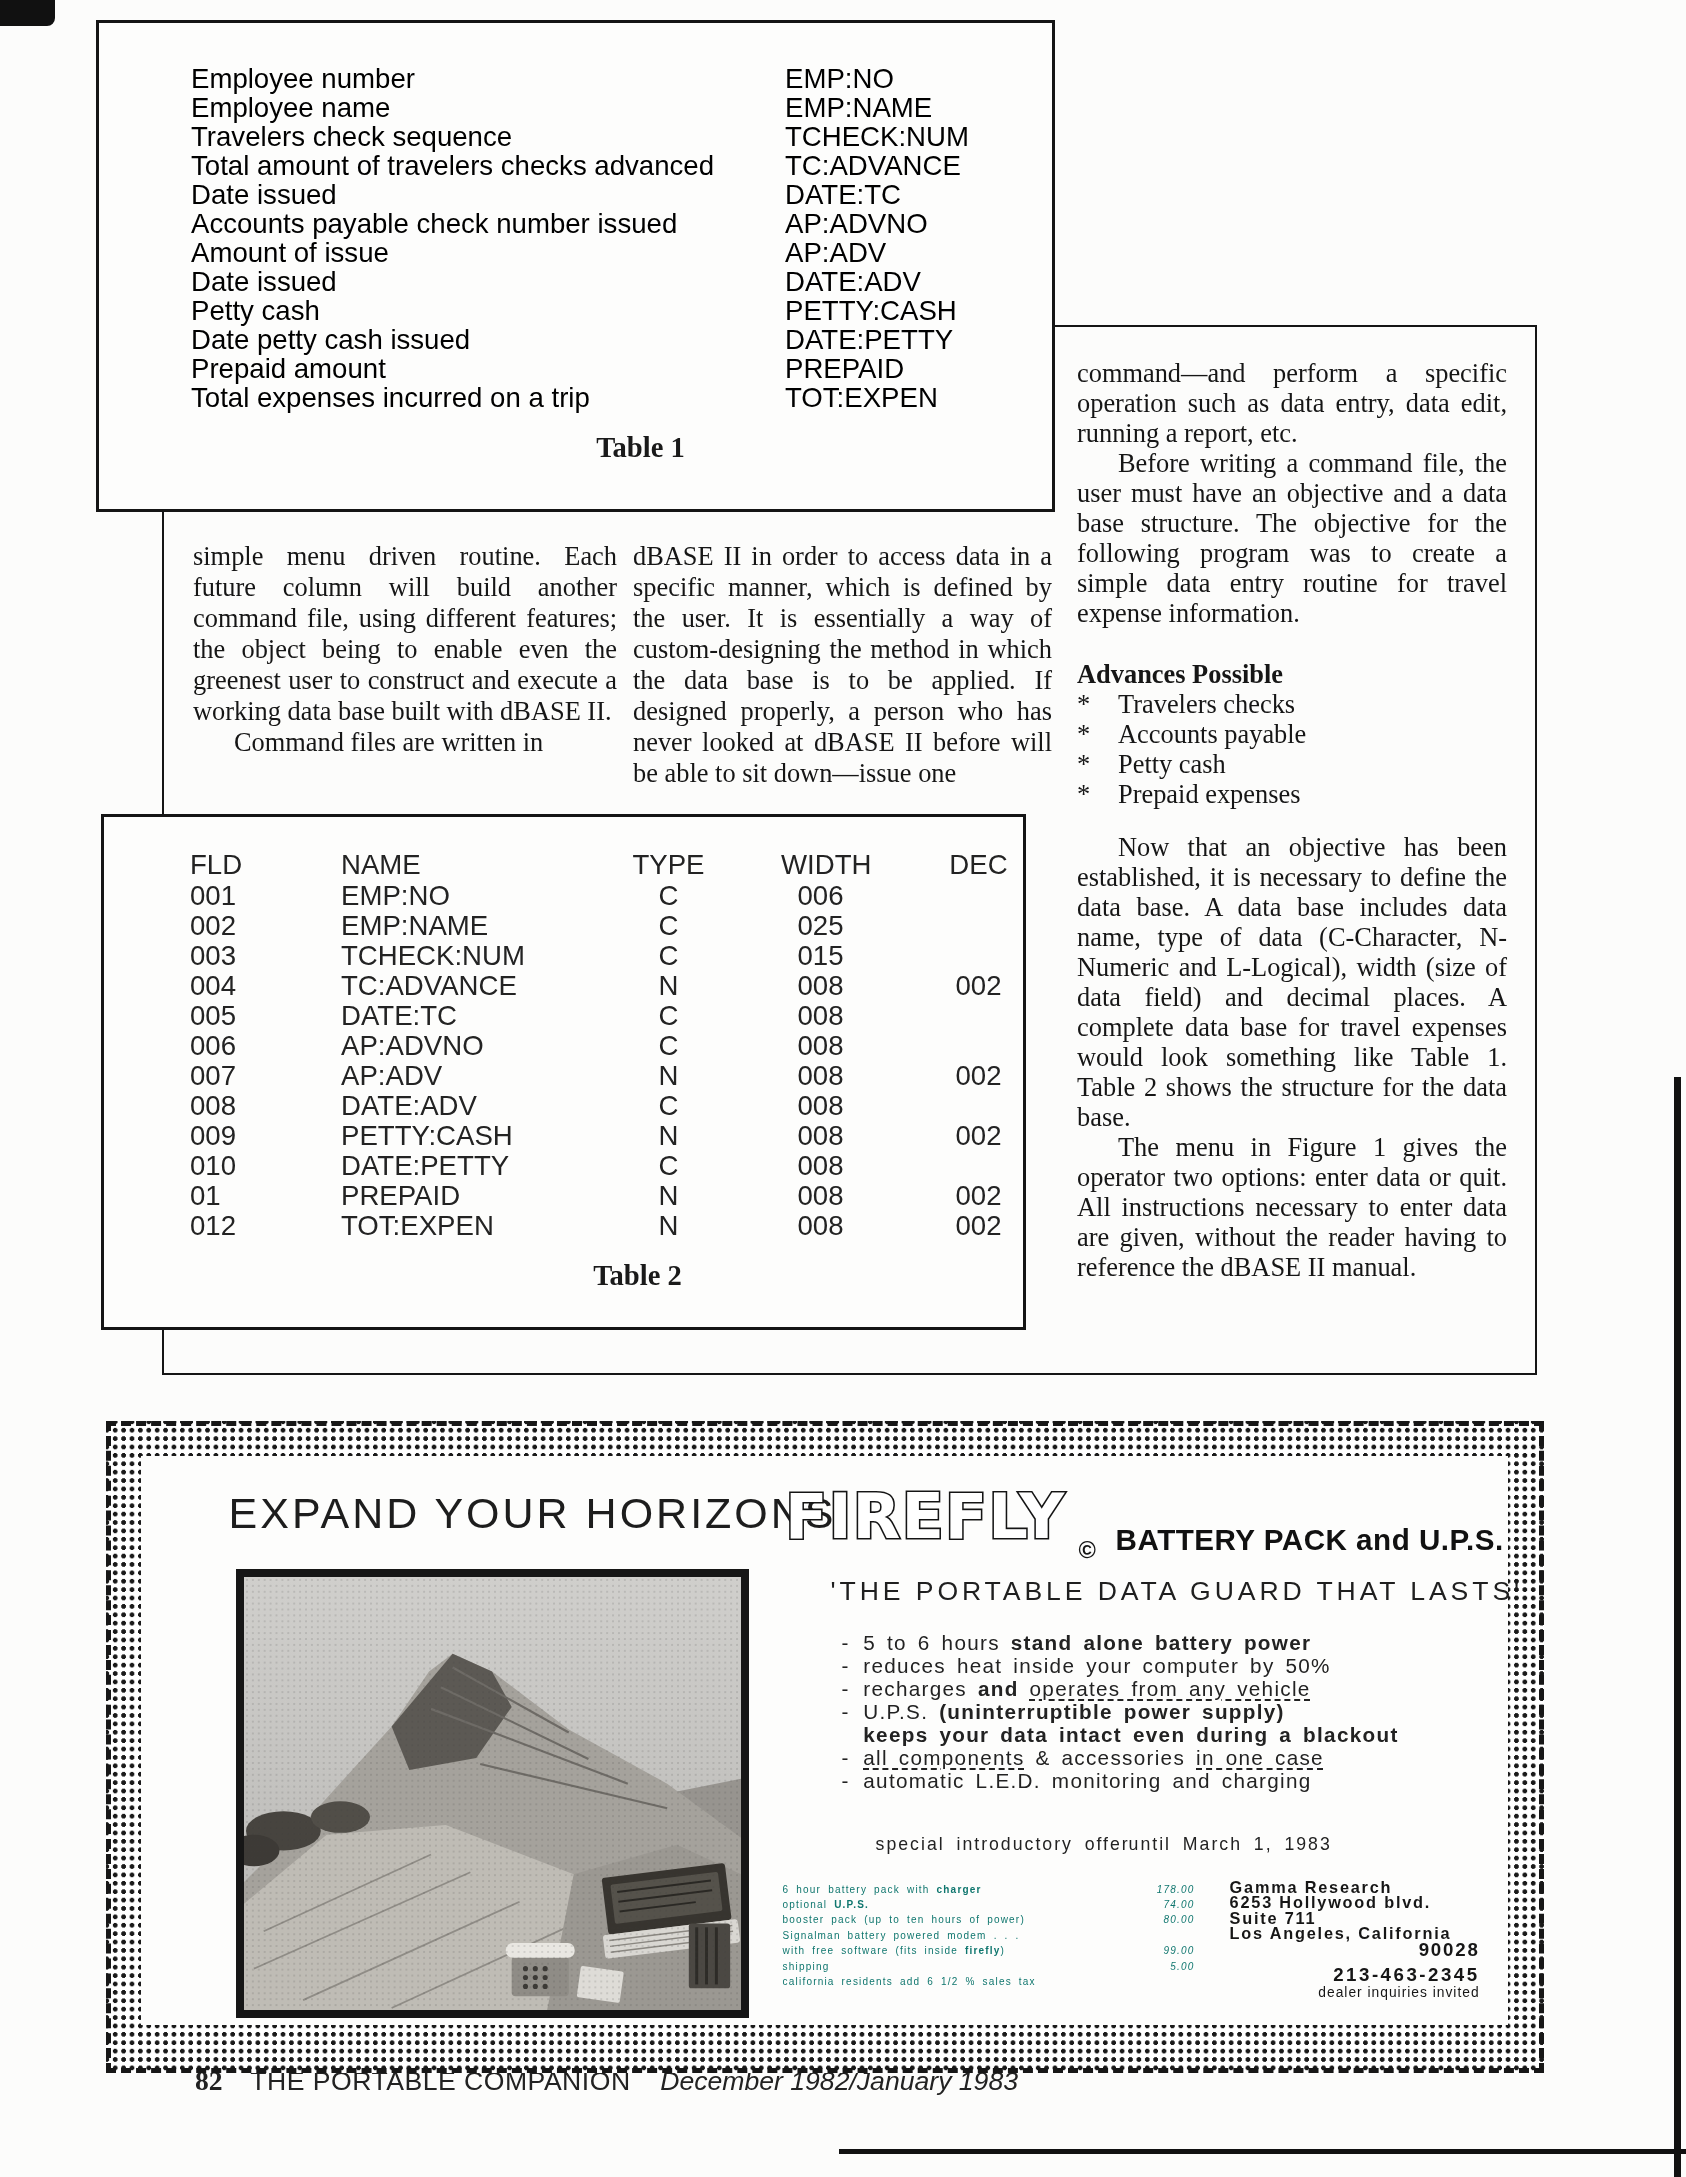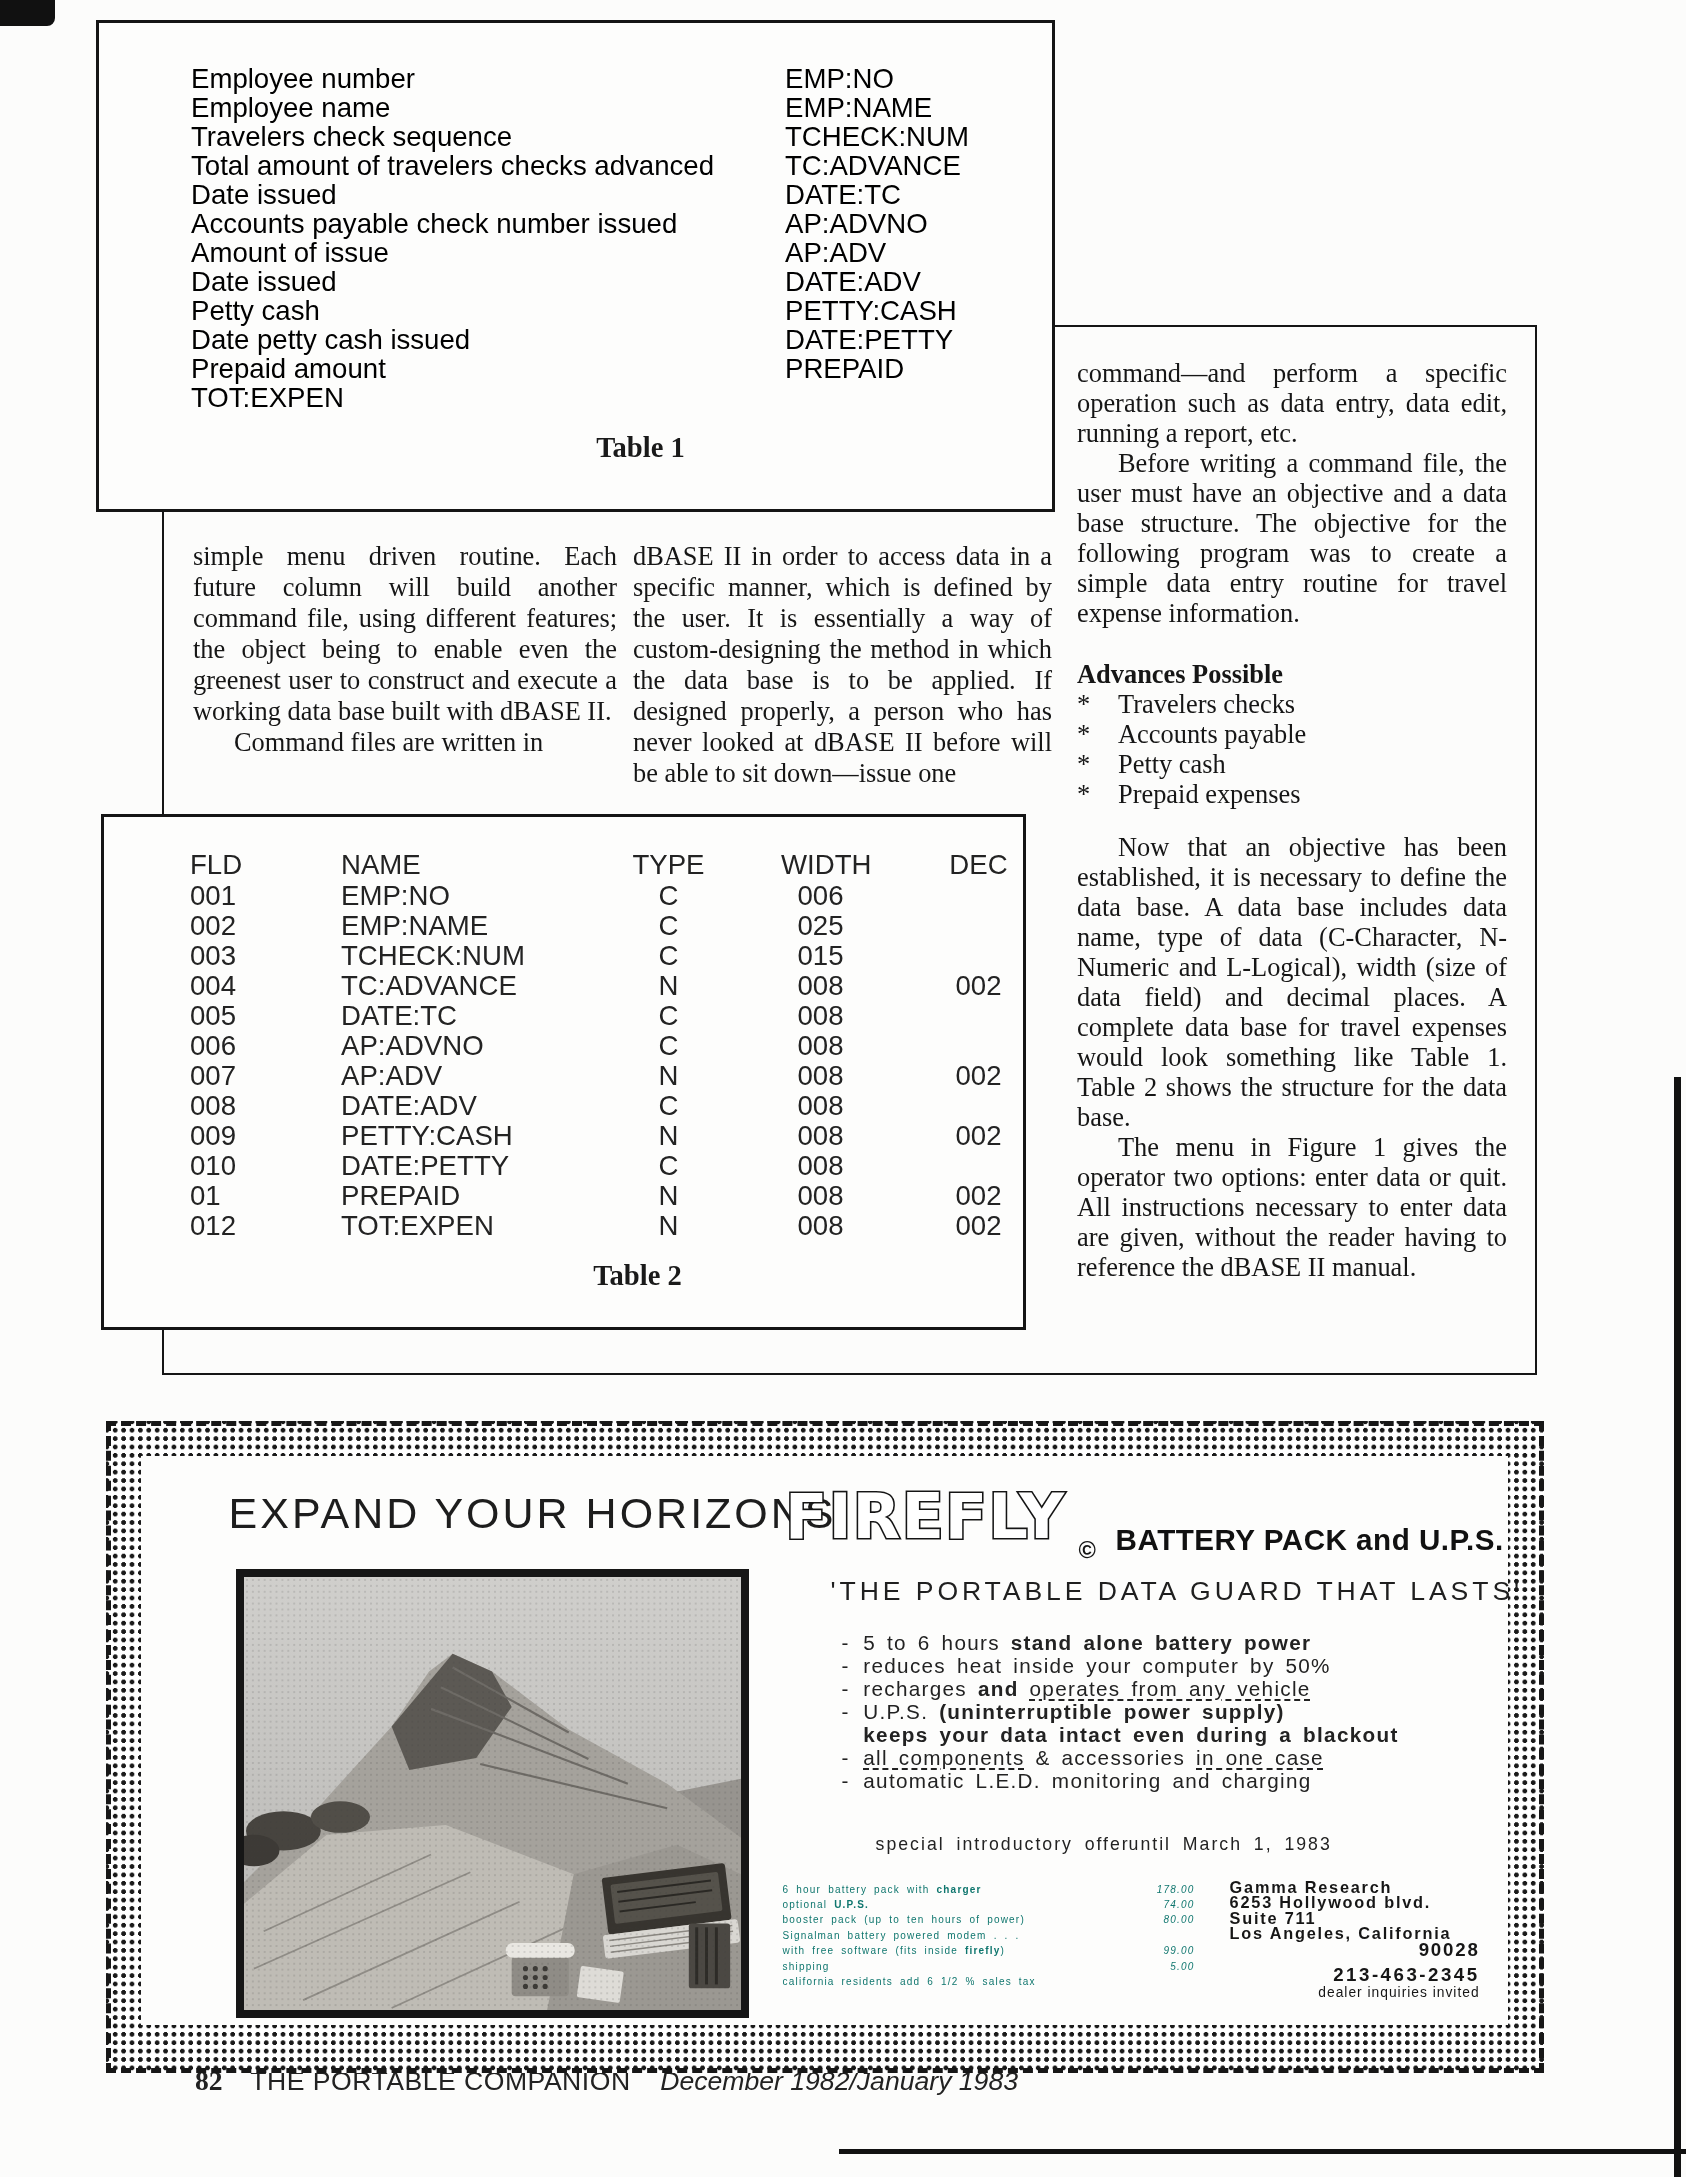--- a/index.html
+++ b/index.html
@@ -160,20 +160,21 @@
         </div>
         <div class="t1-row">
           <span class="t1-desc">Date petty cash issued</span>
           <span class="t1-field">DATE:PETTY</span>
         </div>
         <div class="t1-row">
           <span class="t1-desc">Prepaid amount</span>
           <span class="t1-field">PREPAID</span>
         </div>
         <div class="t1-row">
+          <span class="t1-desc">Total expenses incurred on a trip</span>
           <span class="t1-field">TOT:EXPEN</span>
         </div>
       </div>
     <div class="tbl-caption" id="t1-caption">Table 1</div>
   </div>
 
   <div class="col" id="col1">
     <p>simple menu driven routine. Each future column will build another command file, using different features; the object being to enable even the greenest user to construct and execute a working data base built with dBASE II.</p>
     <p class="ind">Command files are written in</p>
   </div>

